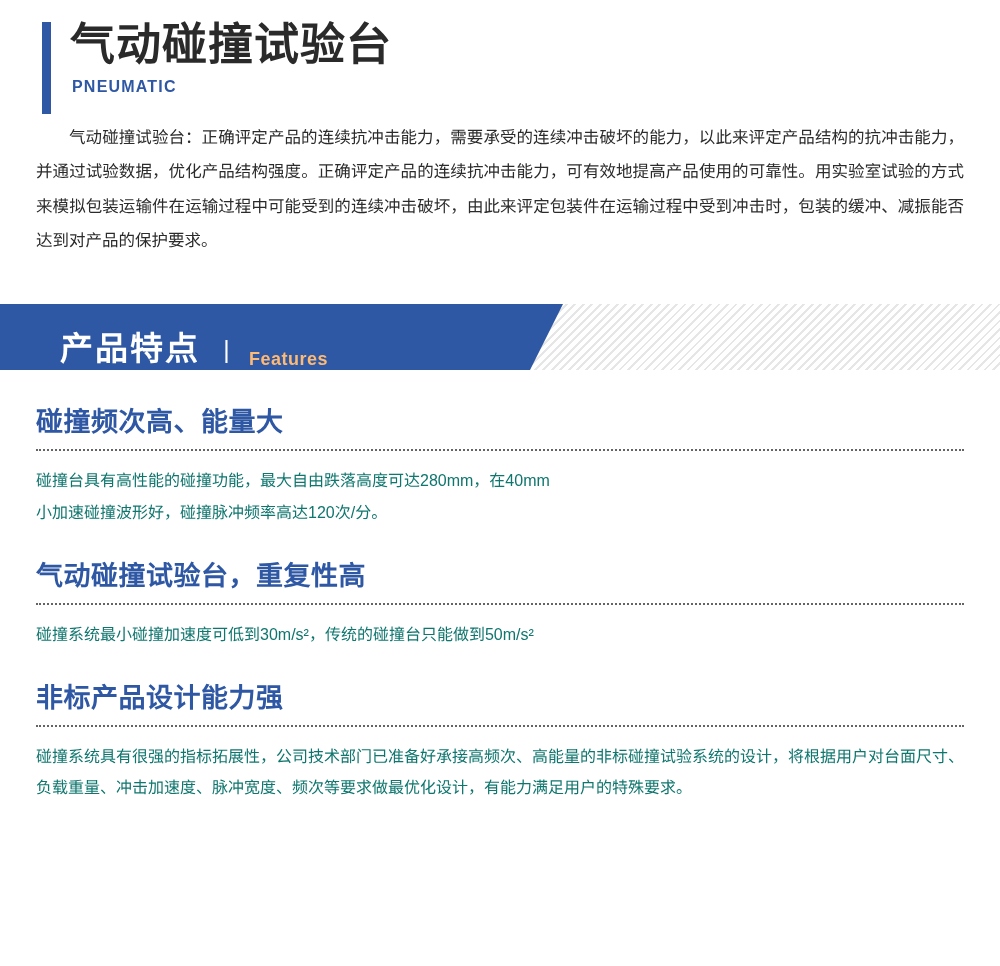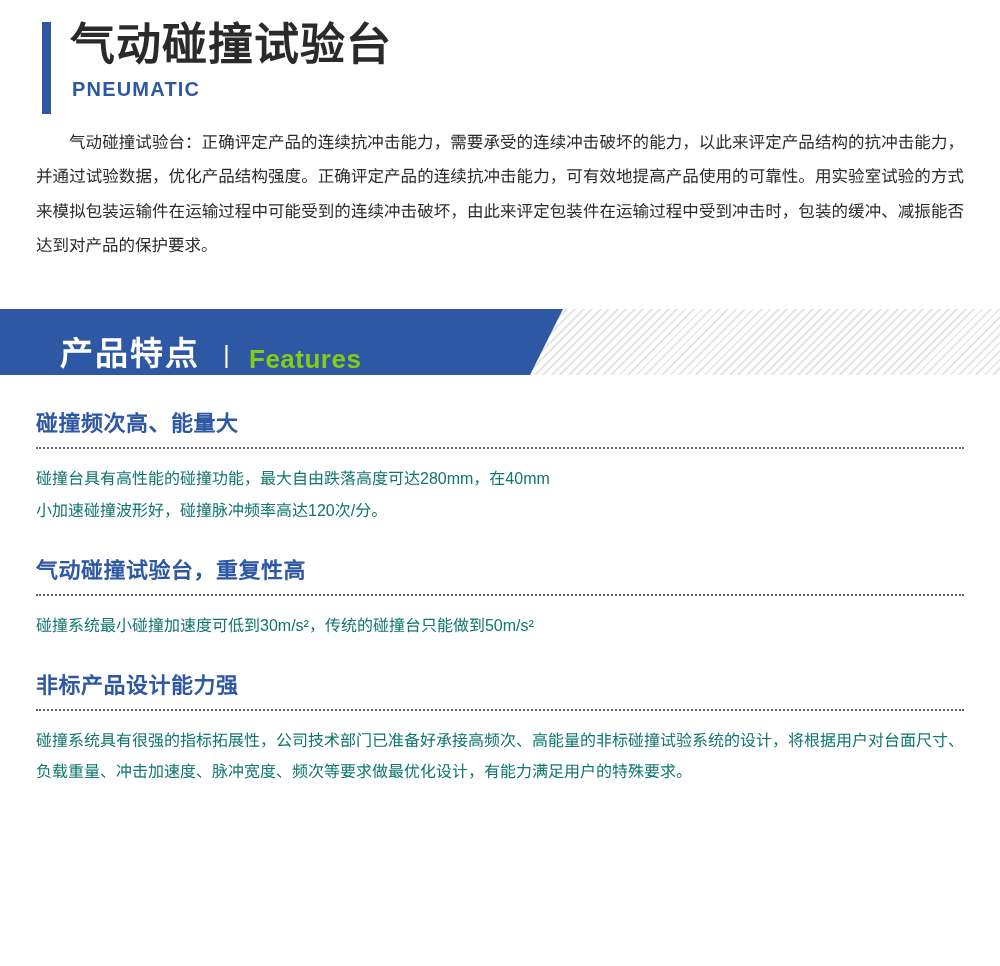--- a/index.html
+++ b/index.html
@@ -40,21 +40,21 @@
   .title-cn {
     font-size: 45px;
     font-weight: bold;
     letter-spacing: 1px;
     color: #2a2a2a;
     line-height: 1.18;
     margin: 0;
     font-family: "DejaVu Sans", "Liberation Sans", sans-serif;
   }
   .title-en {
-    font-size: 20px;
+    font-size: 16px;
     font-weight: bold;
     letter-spacing: 1.2px;
     color: #2e57a4;
     margin: 7px 0 0 2px;
     font-family: "Liberation Sans", sans-serif;
   }
 
   
   .intro {
     margin: 24px 36px 0 36px;
@@ -108,37 +108,37 @@
     font-family: "DejaVu Sans", "Liberation Sans", sans-serif;
   }
   .sec-sep {
     color: #ffffff;
     font-size: 25px;
     margin: 0 10px 0 14px;
     position: relative;
     top: -2px;
   }
   .sec-en {
-    color: #84cc16;
-    font-size: 26px;
+    color: #fdba74;
+    font-size: 18px;
     font-weight: bold;
     letter-spacing: 0.5px;
     font-family: "Liberation Sans", sans-serif;
   }
 
   
   .features {
     margin: 30px 36px 0 36px;
   }
   .feature {
     margin-bottom: 26px;
   }
   .feature-title {
     color: #2e57a4;
-    font-size: 22px;
+    font-size: 27px;
     font-weight: bold;
     letter-spacing: 0.5px;
     margin: 0 0 10px 0;
     font-family: "DejaVu Sans", "Liberation Sans", sans-serif;
   }
   .dotted {
     border-top: 2px dotted #4a4a4a;
     height: 0;
     margin: 0 0 14px 0;
     opacity: 0.85;

